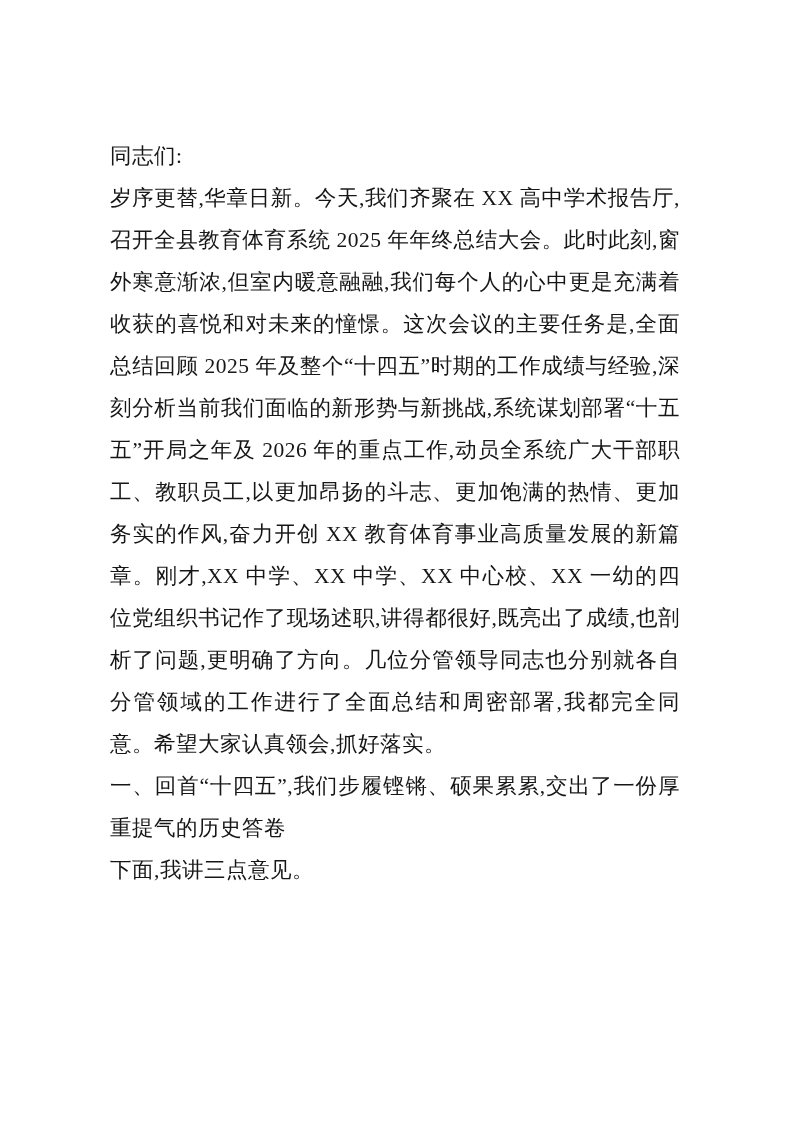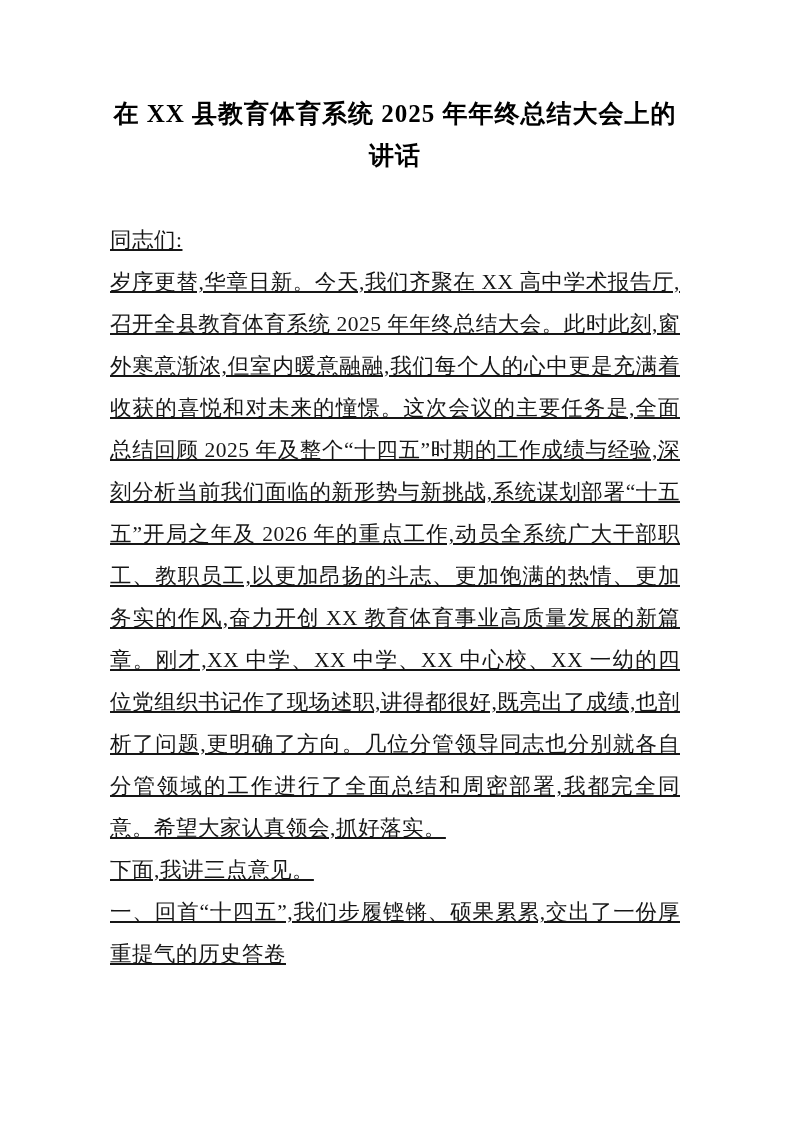--- a/index.html
+++ b/index.html
@@ -36,31 +36,29 @@
   .para {
     margin: 0;
     font-size: 21.5px;
     font-weight: normal;
     color: #161616;
     line-height: 42px;
     text-align: justify;
     text-justify: inter-character;
     letter-spacing: 0.5px;
     word-break: break-all;
-    text-decoration: underline;
   }
 </style>
 </head>
 <body>
 
 <div class="page">
   <div class="content">
     <h1 class="doc-title">
-        <span class="title-line">在 XX 县教育体育系统 2025 年年终总结大会上的讲话</span>
       </h1>
     <div class="body-text">
         <p class="para">同志们:</p>
         <p class="para">岁序更替,华章日新。今天,我们齐聚在 XX 高中学术报告厅,召开全县教育体育系统 2025 年年终总结大会。此时此刻,窗外寒意渐浓,但室内暖意融融,我们每个人的心中更是充满着收获的喜悦和对未来的憧憬。这次会议的主要任务是,全面总结回顾 2025 年及整个“十四五”时期的工作成绩与经验,深刻分析当前我们面临的新形势与新挑战,系统谋划部署“十五五”开局之年及 2026 年的重点工作,动员全系统广大干部职工、教职员工,以更加昂扬的斗志、更加饱满的热情、更加务实的作风,奋力开创 XX 教育体育事业高质量发展的新篇章。刚才,XX 中学、XX 中学、XX 中心校、XX 一幼的四位党组织书记作了现场述职,讲得都很好,既亮出了成绩,也剖析了问题,更明确了方向。几位分管领导同志也分别就各自分管领域的工作进行了全面总结和周密部署,我都完全同意。希望大家认真领会,抓好落实。</p>
+        <p class="para">一、回首“十四五”,我们步履铿锵、硕果累累,交出了一份厚重提气的历史答卷</p>
         <p class="para">下面,我讲三点意见。</p>
-        <p class="para">一、回首“十四五”,我们步履铿锵、硕果累累,交出了一份厚重提气的历史答卷</p>
       </div>
   </div>
 </div>
 
 </body></html>

